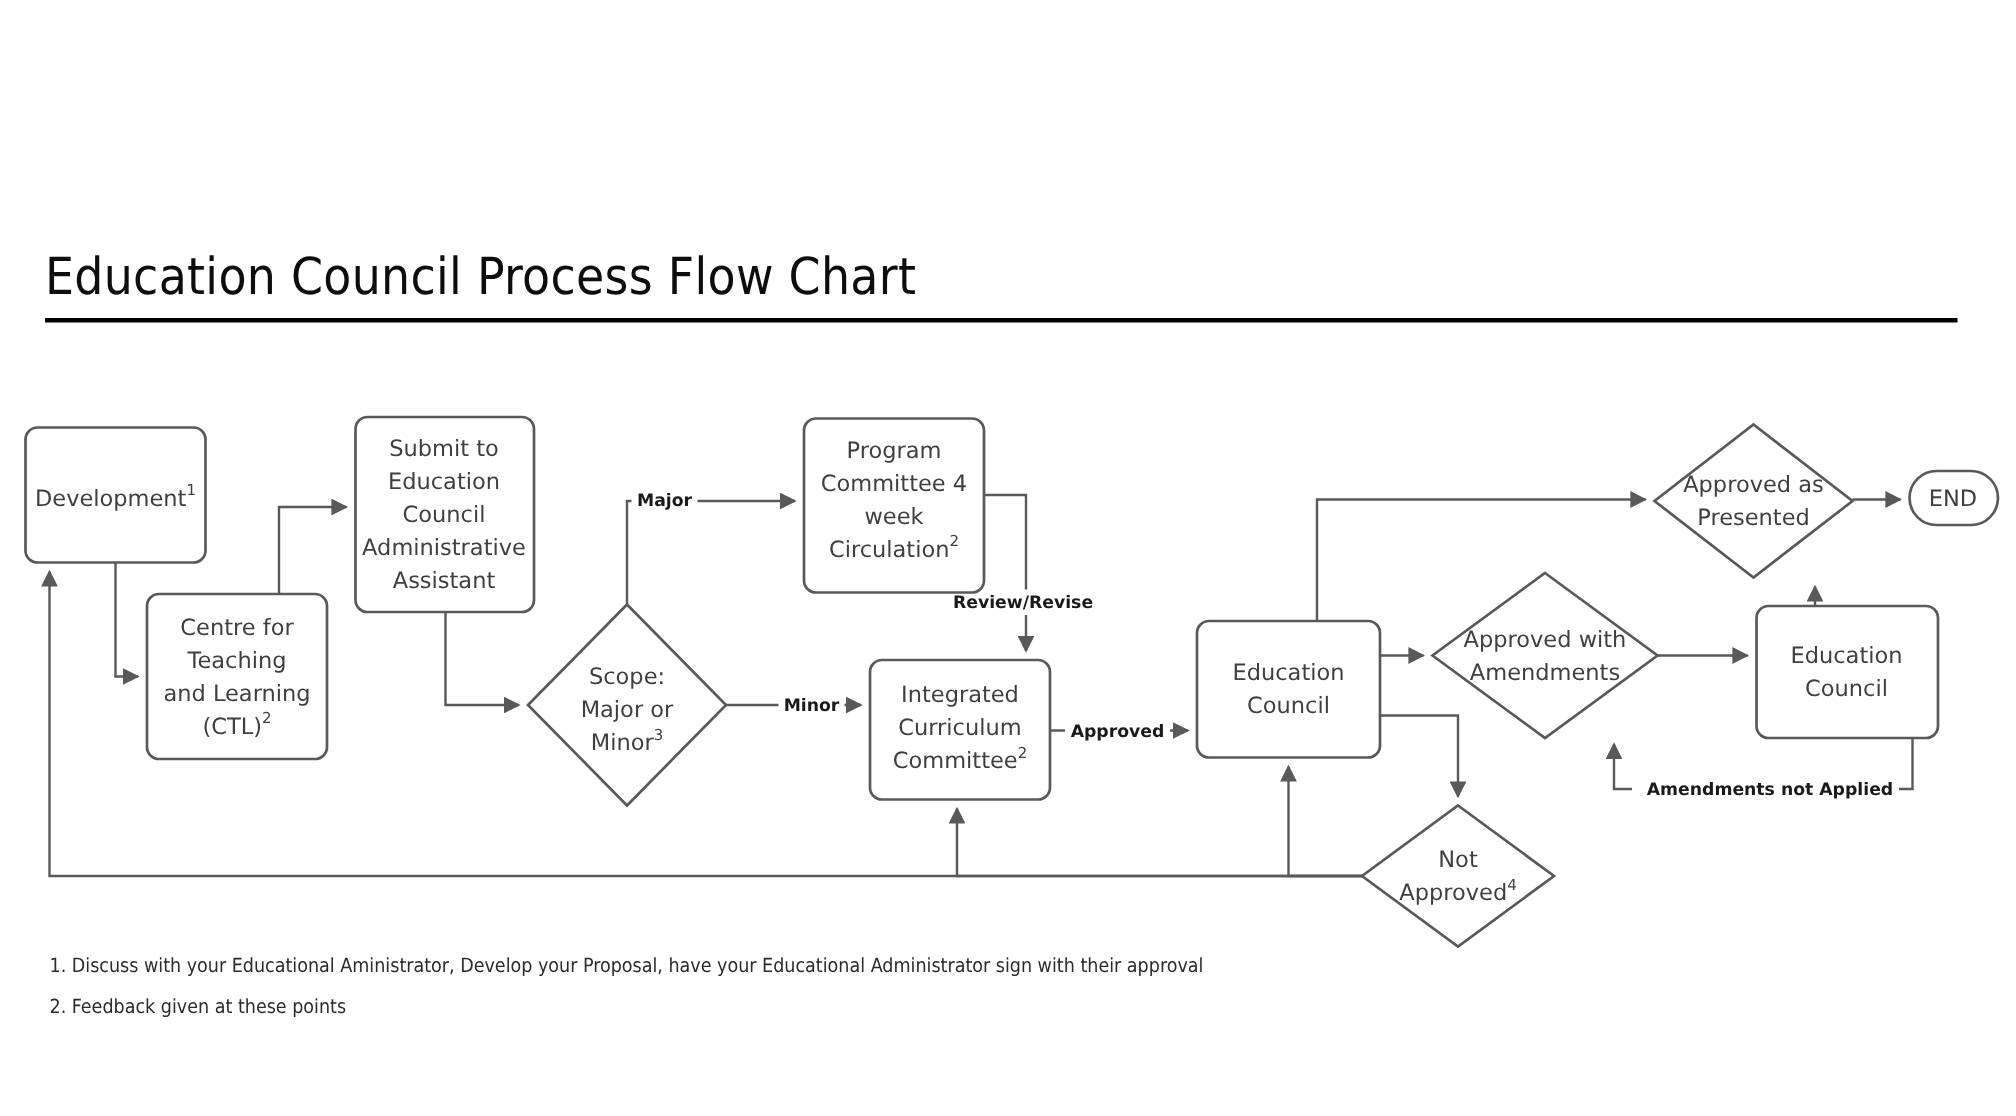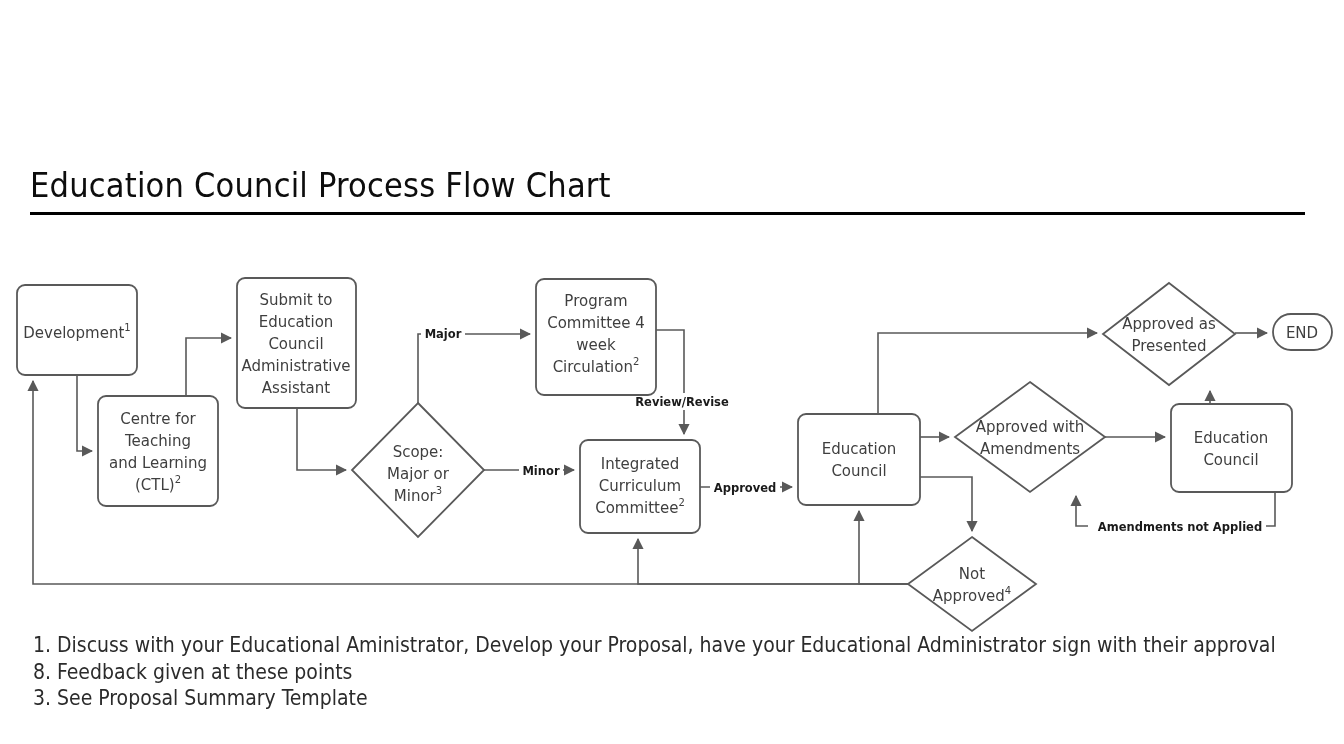--- a/index.html
+++ b/index.html
@@ -78,21 +78,21 @@
     dominant-baseline: middle;
   }
   .footnotes {
     position: absolute;
     left: 33px;
     top: 632px;
     width: 1100px;
   }
   .footnote {
     font-family: "DejaVu Sans Condensed", "Liberation Sans Narrow", "Liberation Sans", sans-serif;
-    font-size: 21px;
+    font-size: 13px;
     color: #2b2b2b;
     line-height: 26.5px;
     white-space: nowrap;
   }
 </style>
 </head>
 <body>
 
 <div id="page">
 
@@ -234,17 +234,16 @@
       <g>
         <rect class="node-shape" x="1273" y="314" width="59" height="36" rx="18" ry="18"></rect>
         <text class="node-label" x="1302" y="333">END</text>
       </g>
 
     </g>
   </svg>
 
   <div class="footnotes">
     <div class="footnote">1. Discuss with your Educational Aministrator, Develop your Proposal, have your Educational Administrator sign with their approval</div>
-    <div class="footnote">8. Feedback given at these points</div>
-    <div class="footnote">3. See Proposal Summary Template</div>
+    <div class="footnote">2. Feedback given at these points</div>
   </div>
 
 </div>
 
 </body></html>

